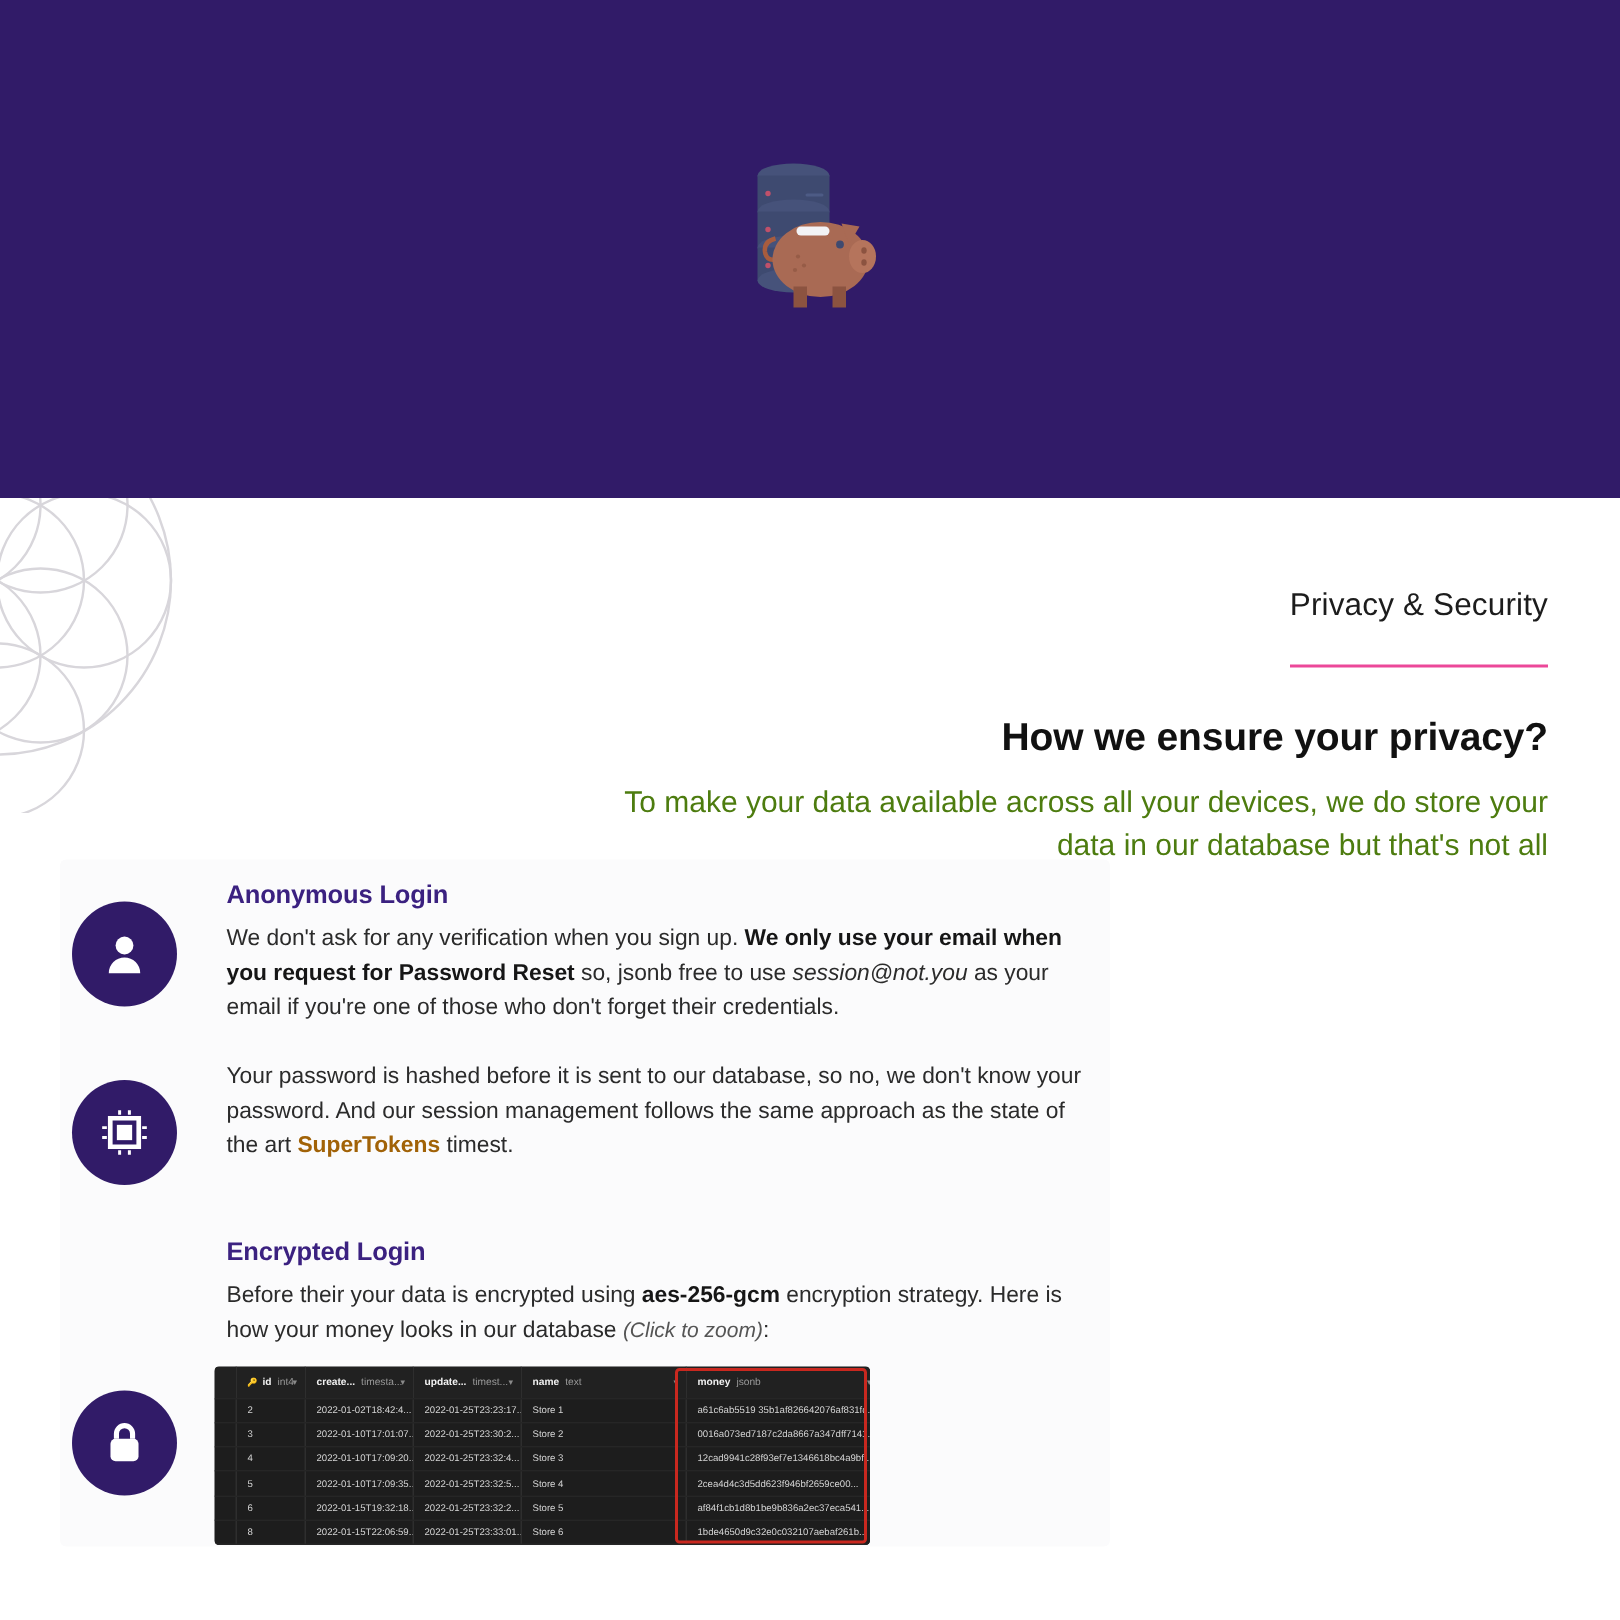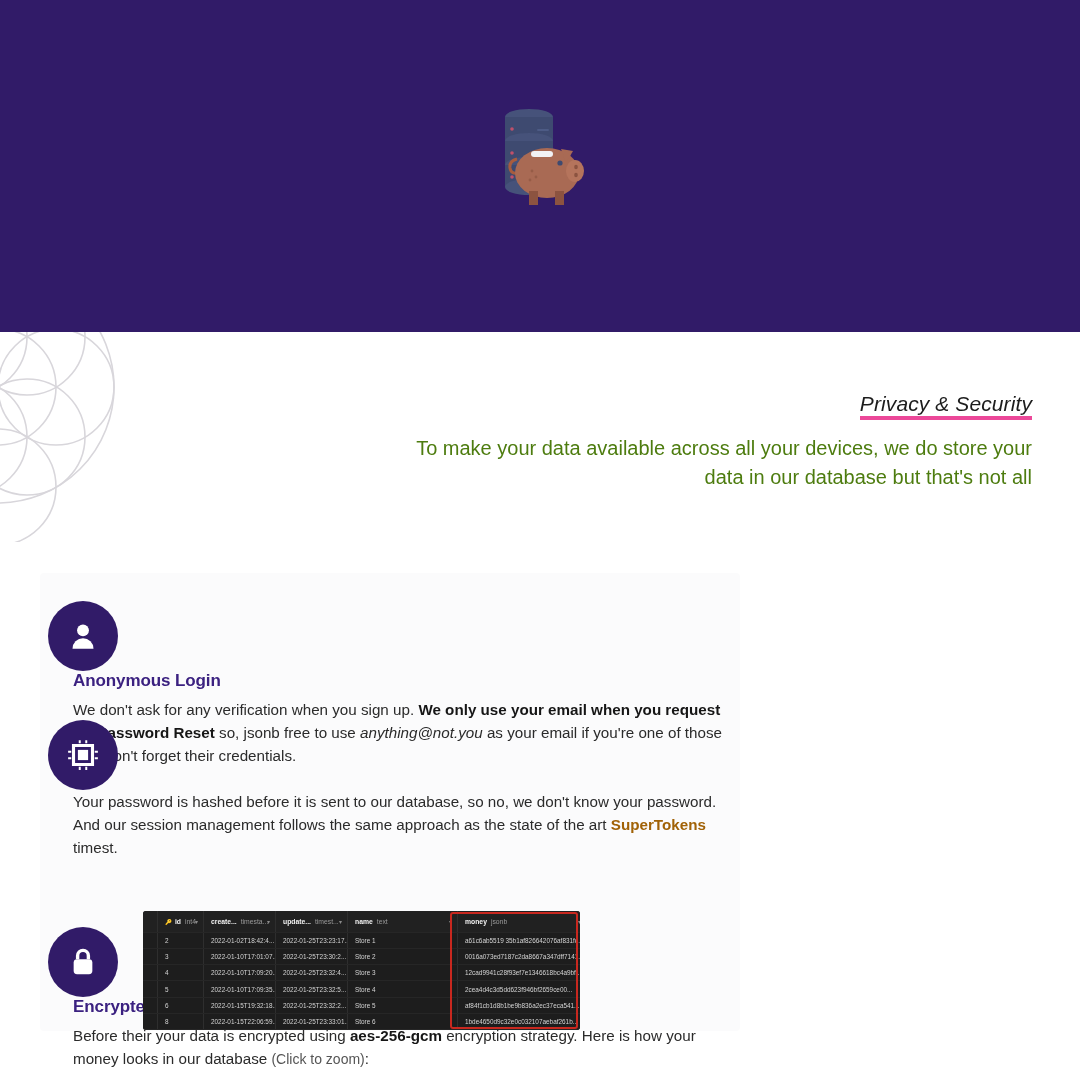--- a/index.html
+++ b/index.html
@@ -53,23 +53,22 @@
     right: 48px;
     top: 392px;
     width: 640px;
     text-align: right;
   }
   .eyebrow {
     display: inline-block;
     font-size: 21px;
     color: #1c1c1c;
     letter-spacing: .1px;
-    padding-bottom: 0;
-    border-bottom: 4px solid #ec4899;
-    font-style: italic;
+    padding-bottom: 27px;
+    border-bottom: 2px solid #ec4899;
   }
   .main-title {
     margin-top: 31px;
     font-size: 26px;
     font-weight: 700;
     color: #111111;
     letter-spacing: -.1px;
   }
   .subtitle {
     margin-top: 14px;
@@ -89,21 +88,20 @@
     background: #fbfbfc;
     border-radius: 4px;
   }
 
   .feature-row {
     position: absolute;
     left: 0;
     width: 700px;
     display: flex;
     align-items: flex-start;
-    flex-direction: column;
   }
   .feature-row.r1 { top: 14px; }
   .feature-row.r2 { top: 133px; }
   .feature-row.r3 { top: 252px; }
 
   .icon-badge {
     flex: 0 0 auto;
     width: 70px;
     height: 70px;
     border-radius: 50%;
@@ -130,21 +128,21 @@
     letter-spacing: -.1px;
   }
   .feature-body {
     font-size: 15.2px;
     line-height: 23px;
     color: #2b2b2b;
   }
   .feature-body b { font-weight: 700; color: #161616; }
   .feature-body i { font-style: italic; }
   .feature-body .brand { font-weight: 700; color: #a16207; }
-  .feature-body .hint { color: #555; font-size: 14px; }
+  .feature-body .hint { font-style: italic; color: #555; font-size: 14px; }
 
   
   .db-shot {
     position: absolute;
     left: 143px;
     top: 911px;
     width: 437px;
     height: 119px;
     background: #1b1b1b;
     border-radius: 3px;
@@ -254,35 +252,36 @@
     <circle cx="31" cy="5" r="58"></circle>
     <circle cx="89" cy="105" r="58"></circle>
     <circle cx="31" cy="105" r="58"></circle>
     <circle cx="60" cy="55" r="116"></circle>
     <circle cx="60" cy="155" r="58"></circle>
     <circle cx="-27" cy="105" r="58"></circle>
   </svg>
 
   <div class="heading-block">
     <div class="eyebrow">Privacy &amp; Security</div>
+    <div class="main-title">How we ensure your privacy?</div>
     <div class="subtitle">To make your data available across all your devices, we do store your data in our database but that's not all</div>
   </div>
 
   <div class="feature-card">
 
     <div class="feature-row r1">
       <div class="icon-badge">
         <svg viewBox="0 0 24 24">
             <circle cx="12" cy="8" r="4.2"></circle>
             <path d="M4.6 21a7.4 7.4 0 0 1 14.8 0z"></path>
           </svg>
       </div>
       <div class="feature-text">
         <div class="feature-title">Anonymous Login</div>
-        <div class="feature-body"><span>We don't ask for any verification when you sign up. </span><b>We only use your email when you request for Password Reset</b><span> so, jsonb free to use </span><i>anything@not.you</i><span> as your email if you're one of those who don't forget their credentials.</span></div>
+        <div class="feature-body"><span>We don't ask for any verification when you sign up. </span><b>We only use your email when you request for Password Reset</b><span> so, jsonb free to use </span><i>session@not.you</i><span> as your email if you're one of those who don't forget their credentials.</span></div>
       </div>
     </div>
 
     <div class="feature-row r2">
       <div class="icon-badge">
         <svg viewBox="0 0 24 24">
           <path d="M9 1.5h1.4v2.2H9zM13.6 1.5H15v2.2h-1.4zM9 20.3h1.4v2.2H9zM13.6 20.3H15v2.2h-1.4zM1.5 9h2.2v1.4H1.5zM1.5 13.6h2.2V15H1.5zM20.3 9h2.2v1.4h-2.2zM20.3 13.6h2.2V15h-2.2z"></path>
           <path d="M4.2 4.2h15.6v15.6H4.2zm2.2 2.2v11.2h11.2V6.4z"></path>
           <rect x="8.4" y="8.4" width="7.2" height="7.2"></rect>
         </svg>

